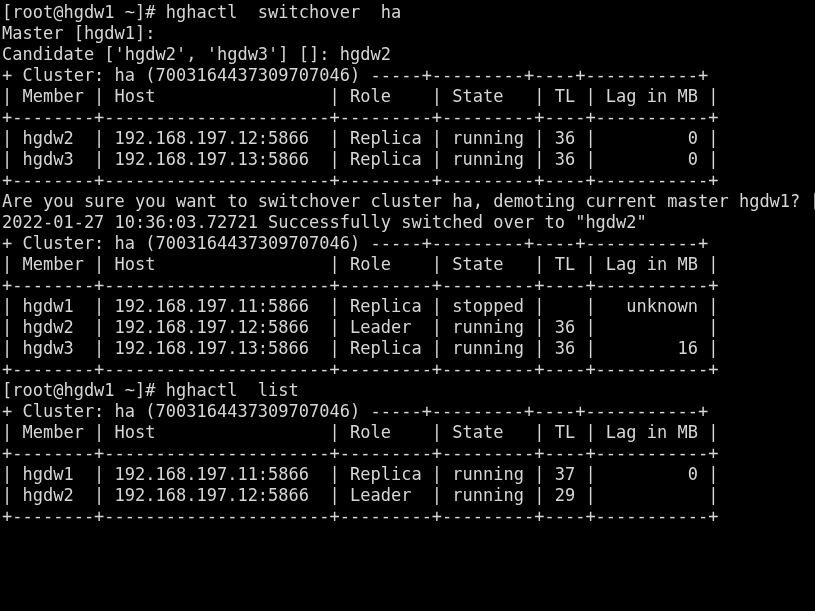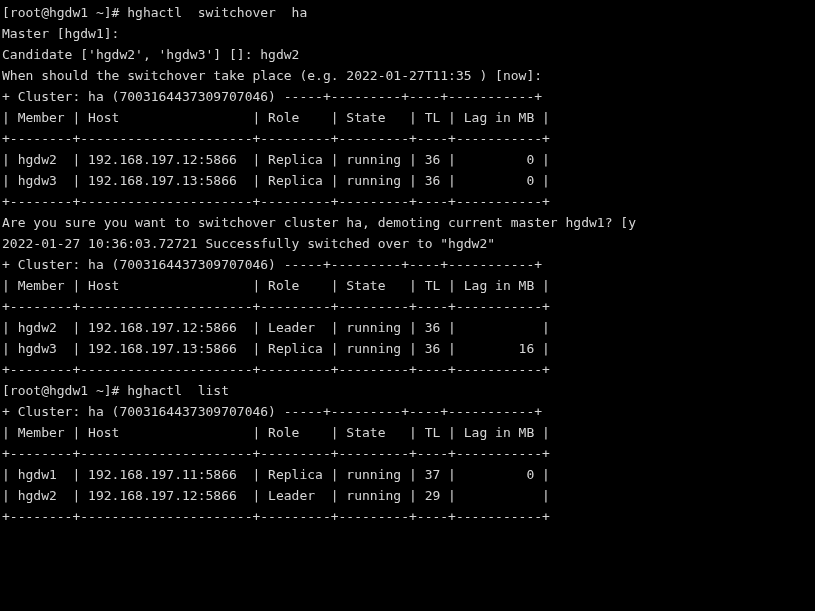--- a/index.html
+++ b/index.html
@@ -6,21 +6,21 @@
     margin: 0;
     padding: 0;
     background: #000000;
   }
   #terminal {
     width: 815px;
     height: 611px;
     background: #000000;
     color: #d6d6d6;
     font-family: "DejaVu Sans Mono", "Liberation Mono", monospace;
-    font-size: 13px;
+    font-size: 17px;
     line-height: 21px;
     letter-spacing: 0px;
     overflow: hidden;
     position: relative;
     box-sizing: border-box;
     padding: 2px 0 0 2px;
   }
   .line {
     white-space: pre;
     height: 21px;
@@ -30,32 +30,32 @@
   }
 </style>
 </head>
 <body>
 
 <div id="terminal">
   <div id="terminal-output">
       <div class="line">[root@hgdw1 ~]# hghactl  switchover  ha</div>
       <div class="line">Master [hgdw1]:</div>
       <div class="line">Candidate ['hgdw2', 'hgdw3'] []: hgdw2</div>
-      <div class="line">When should the switchover take place (e.g. 2022-01-27T11:35 ) [now]:</div>
       <div class="line">+ Cluster: ha (7003164437309707046) -----+---------+----+-----------+</div>
       <div class="line">| Member | Host                 | Role    | State   | TL | Lag in MB |</div>
       <div class="line">+--------+----------------------+---------+---------+----+-----------+</div>
       <div class="line">| hgdw2  | 192.168.197.12:5866  | Replica | running | 36 |         0 |</div>
       <div class="line">| hgdw3  | 192.168.197.13:5866  | Replica | running | 36 |         0 |</div>
       <div class="line">+--------+----------------------+---------+---------+----+-----------+</div>
       <div class="line">Are you sure you want to switchover cluster ha, demoting current master hgdw1? [y</div>
       <div class="line">2022-01-27 10:36:03.72721 Successfully switched over to "hgdw2"</div>
       <div class="line">+ Cluster: ha (7003164437309707046) -----+---------+----+-----------+</div>
       <div class="line">| Member | Host                 | Role    | State   | TL | Lag in MB |</div>
       <div class="line">+--------+----------------------+---------+---------+----+-----------+</div>
+      <div class="line">| hgdw1  | 192.168.197.11:5866  | Replica | stopped |    |   unknown |</div>
       <div class="line">| hgdw2  | 192.168.197.12:5866  | Leader  | running | 36 |           |</div>
       <div class="line">| hgdw3  | 192.168.197.13:5866  | Replica | running | 36 |        16 |</div>
       <div class="line">+--------+----------------------+---------+---------+----+-----------+</div>
       <div class="line">[root@hgdw1 ~]# hghactl  list</div>
       <div class="line">+ Cluster: ha (7003164437309707046) -----+---------+----+-----------+</div>
       <div class="line">| Member | Host                 | Role    | State   | TL | Lag in MB |</div>
       <div class="line">+--------+----------------------+---------+---------+----+-----------+</div>
       <div class="line">| hgdw1  | 192.168.197.11:5866  | Replica | running | 37 |         0 |</div>
       <div class="line">| hgdw2  | 192.168.197.12:5866  | Leader  | running | 29 |           |</div>
       <div class="line">+--------+----------------------+---------+---------+----+-----------+</div>

